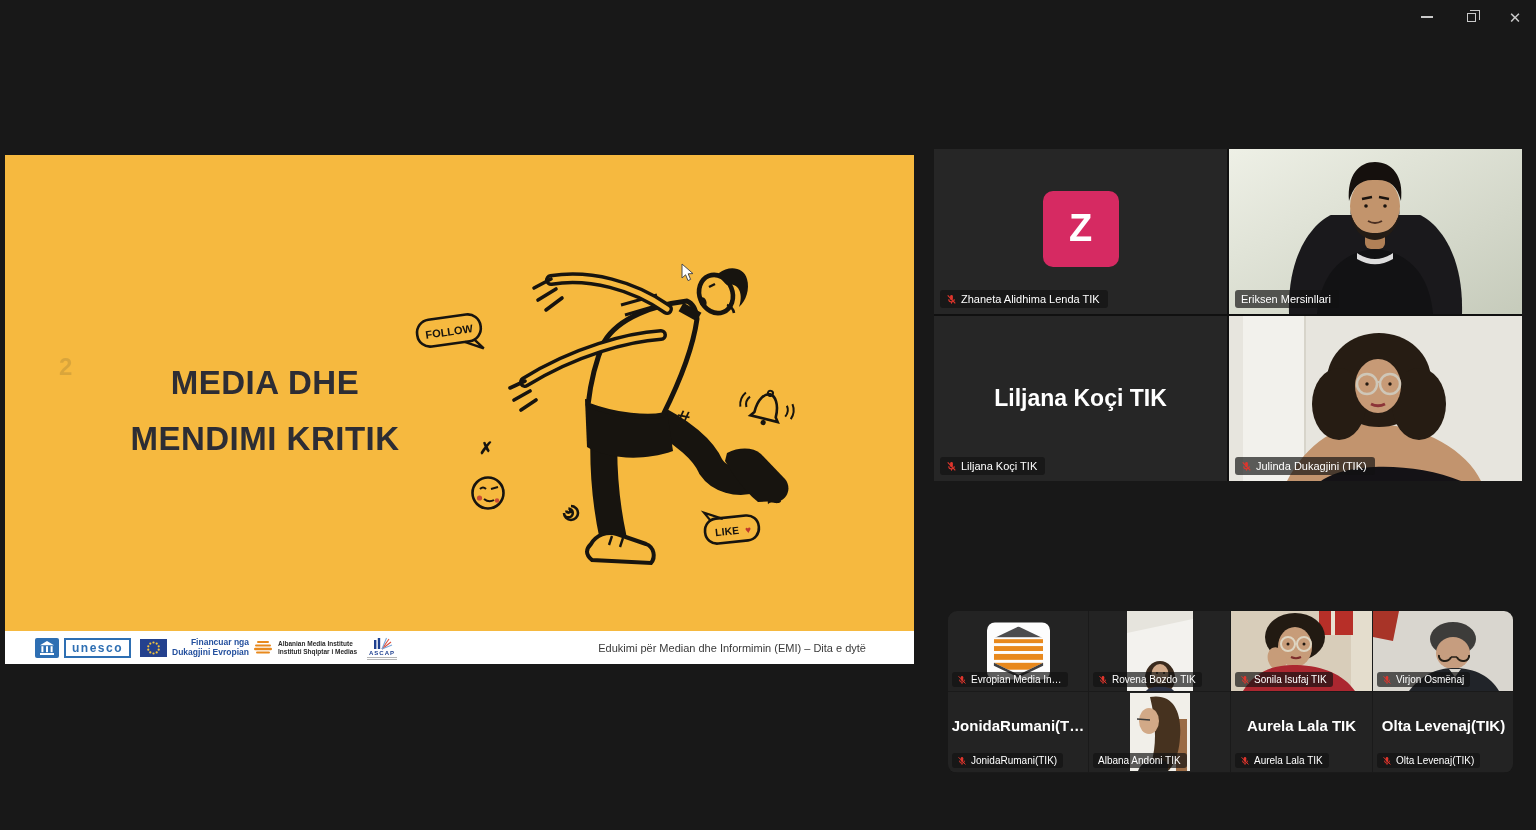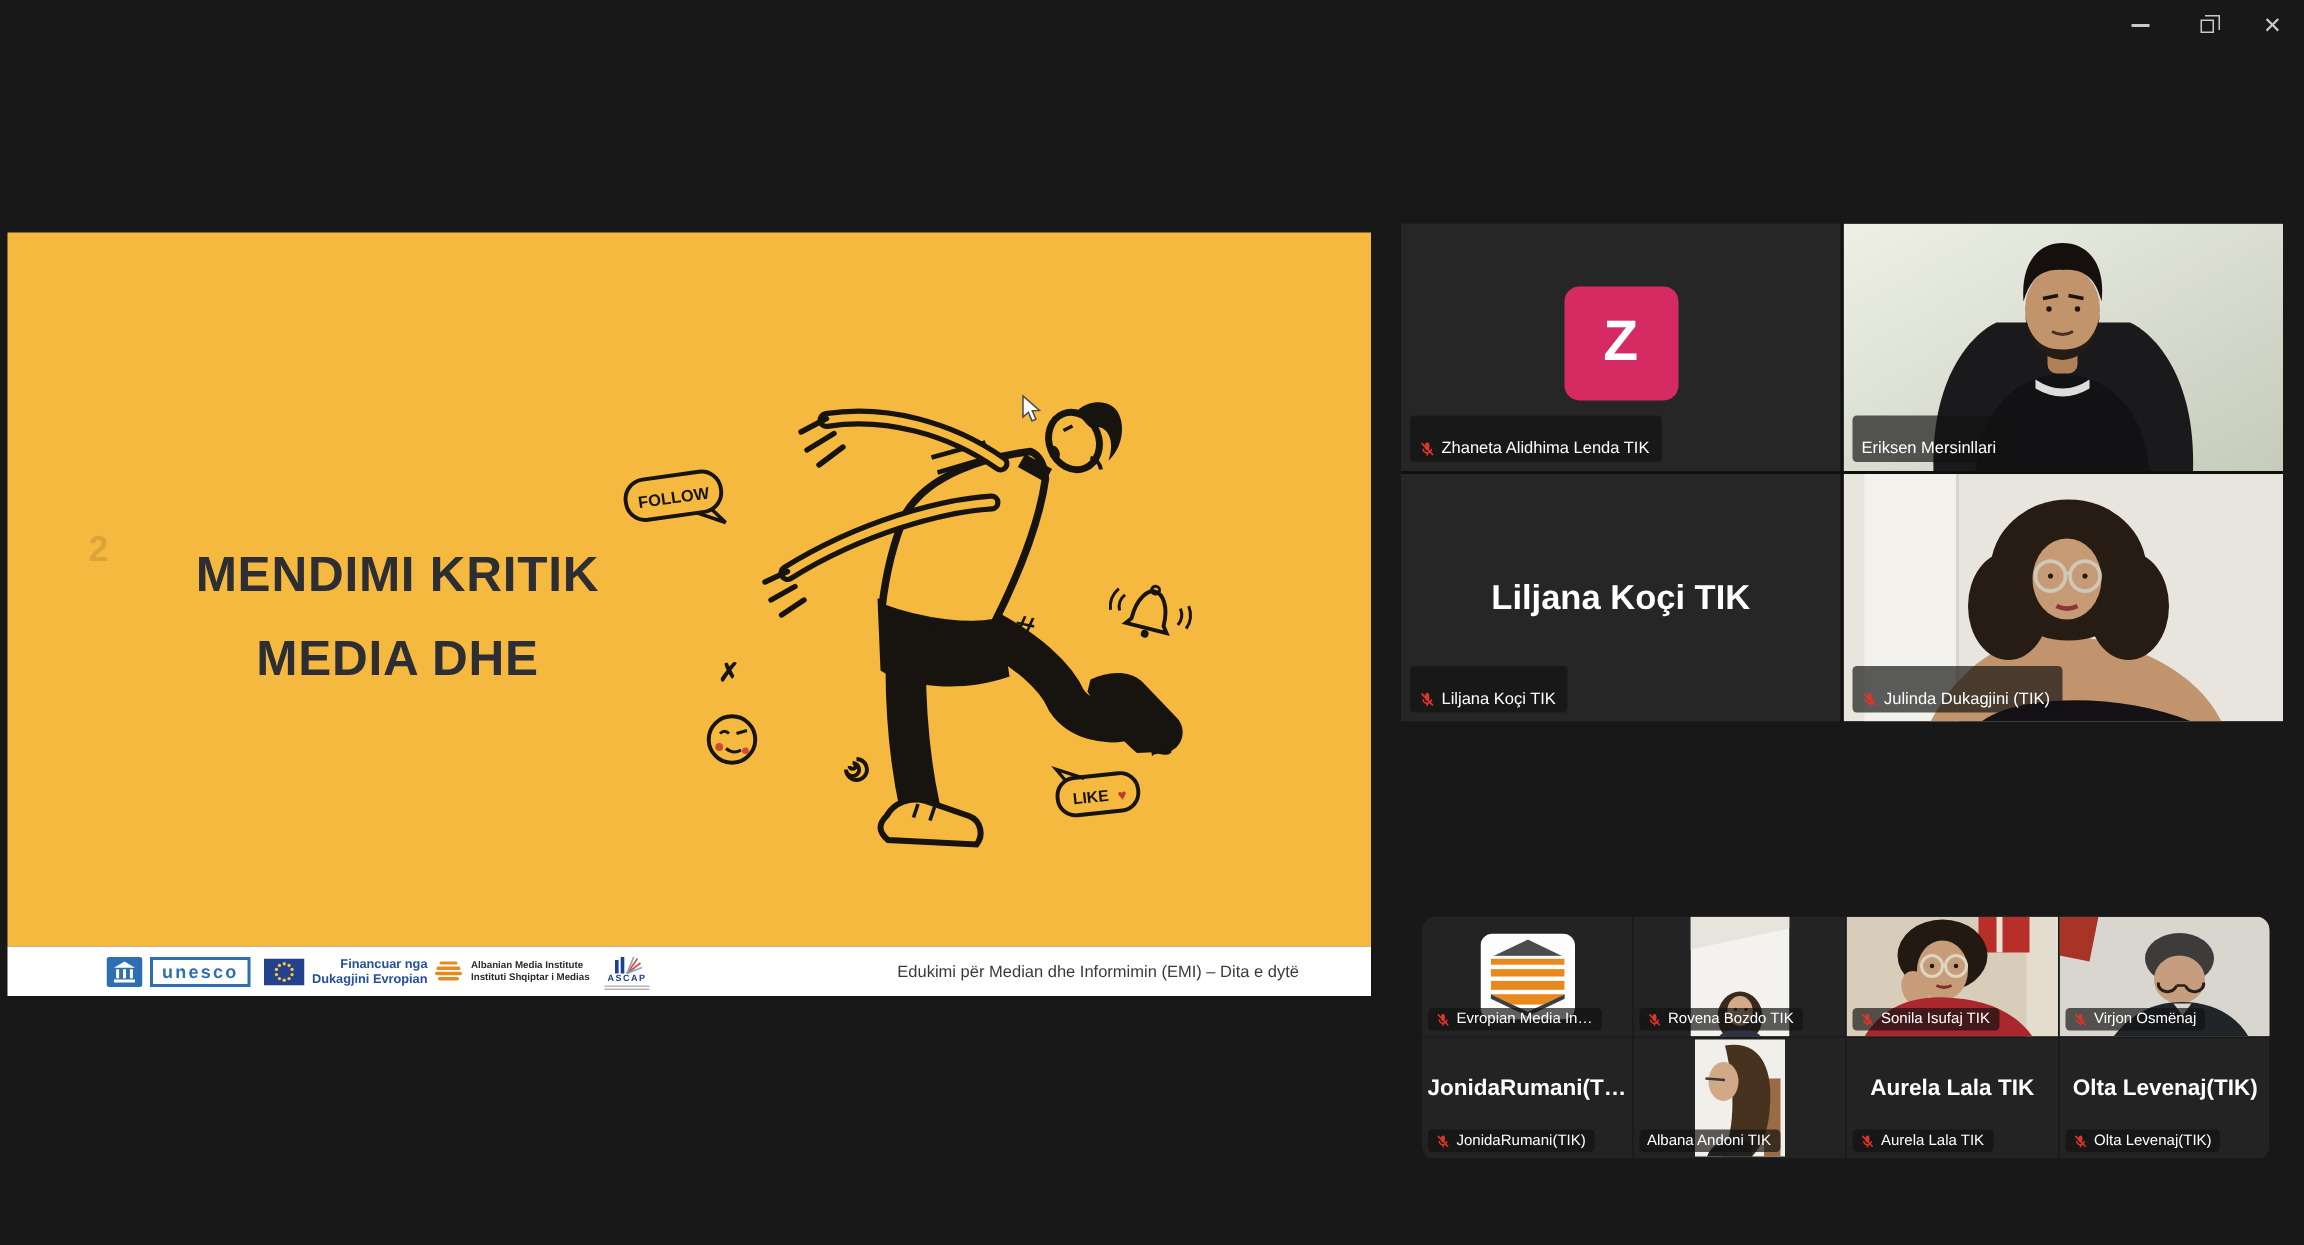--- a/index.html
+++ b/index.html
@@ -17,21 +17,21 @@
 
   
   .slide { position:absolute; left:5px; top:155px; width:909px; height:509px; }
   .slide-yellow { position:relative; width:909px; height:476px; background:#F6B93F; overflow:hidden; }
   .watermark { position:absolute; left:54px; top:198px; font-size:24px; font-weight:bold; color:#33302a; opacity:.14; }
   .title { position:absolute; left:100px; top:200px; width:320px; text-align:center;
            font-weight:bold; font-size:33px; line-height:56px; color:#2d2d34; letter-spacing:.5px; }
   .illu { position:absolute; left:0; top:0; width:909px; height:476px; }
 
   .slide-footer { position:relative; width:909px; height:33px; background:#ffffff; }
-  .lg { position:absolute; top:0; height:33px; display:flex; align-items:center; gap:5px;margin-left:36px; }
+  .lg { position:absolute; top:0; height:33px; display:flex; align-items:center; gap:5px; }
   .lg-unesco { left:30px; }
   .unesco-box { width:24px; height:20px; }
   .unesco-word { border:2px solid #2e6fb3; color:#2e6fb3; font-size:12px; font-weight:bold;
                  letter-spacing:1.5px; padding:0 6px; height:20px; line-height:16px; background:#fff; }
   .lg-eu { left:135px; }
   .eu-text { font-size:8.5px; font-weight:bold; color:#24509e; line-height:9.5px;text-align:right; }
   .lg-ami { left:248px; }
   .ami-text { font-size:6.5px; font-weight:bold; color:#2b2b2b; line-height:7.5px; }
   .lg-ascap { left:362px; flex-direction:column; gap:0; justify-content:center; }
   .ascap-word { font-size:6px; font-weight:bold; color:#1d3f8f; letter-spacing:1px; }
@@ -50,21 +50,21 @@
   .tile video, .tile svg.scene { position:absolute; inset:0; width:100%; height:100%; }
   .avatar { position:absolute; left:50%; top:50%; transform:translate(-50%,-54%);
             width:76px; height:76px; border-radius:10px; background:#D62A62; color:#fff;
             font-size:38px; font-weight:bold; display:flex; align-items:center; justify-content:center; }
   .bigname { position:absolute; inset:0; display:flex; align-items:center; justify-content:center;
              color:#fff; font-size:23px; font-weight:bold; }
   .midname { position:absolute; inset:0 0 14px 0; display:flex; align-items:center; justify-content:center;
              color:#fff; font-size:15px; font-weight:bold; }
 
   .ntag { position:absolute; left:6px; bottom:6px; display:flex; align-items:center; gap:4px;
-          background:rgba(18,18,18,.68); color:#fff; font-size:11px; padding:16px 8px 3px 6px;
+          background:rgba(18,18,18,.68); color:#fff; font-size:11px; padding:3px 8px 3px 6px;
           border-radius:3px; white-space:nowrap; z-index:5; }
   .ntag .mic { width:11px; height:11px; flex:0 0 auto; }
   .mic rect { fill:#e0352c; }
   .mic path, .mic line { stroke:#e0352c; stroke-width:1.6; fill:none; }
 
   
   .strip { position:absolute; left:948px; top:611px; width:565px; height:162px;
            background:#1a1a1a; border-radius:9px; overflow:hidden;
            display:grid; grid-template-columns:140px 141px 141px 141px; grid-template-rows:80px 80px; gap:1px; padding:0; }
   .cell { position:relative; background:#232323; overflow:hidden; display:flex; align-items:center; justify-content:center; }
@@ -86,22 +86,22 @@
       </button>
     <button class="wbtn">
         <span class="ic-close">✕</span>
       </button>
   </div>
 
   <div class="slide">
     <div class="slide-yellow">
       <div class="watermark">2</div>
       <div class="title">
+        <div>MEDIA DHE</div>
         <div>MENDIMI KRITIK</div>
-        <div>MEDIA DHE</div>
       </div>
 
       <svg class="illu" viewBox="0 0 909 476">
 
         <g transform="translate(444,176) rotate(-8)">
           <rect x="-32" y="-14" width="64" height="27" rx="13" fill="none" stroke="#17140f" stroke-width="2.6"></rect>
           <path d="M24,12 L32,22 L14,13" fill="none" stroke="#17140f" stroke-width="2.4"></path>
           <text x="0" y="4.5" text-anchor="middle" font-size="11" font-weight="bold" fill="#17140f" font-family="Liberation Sans,sans-serif">FOLLOW</text>
         </g>
 

